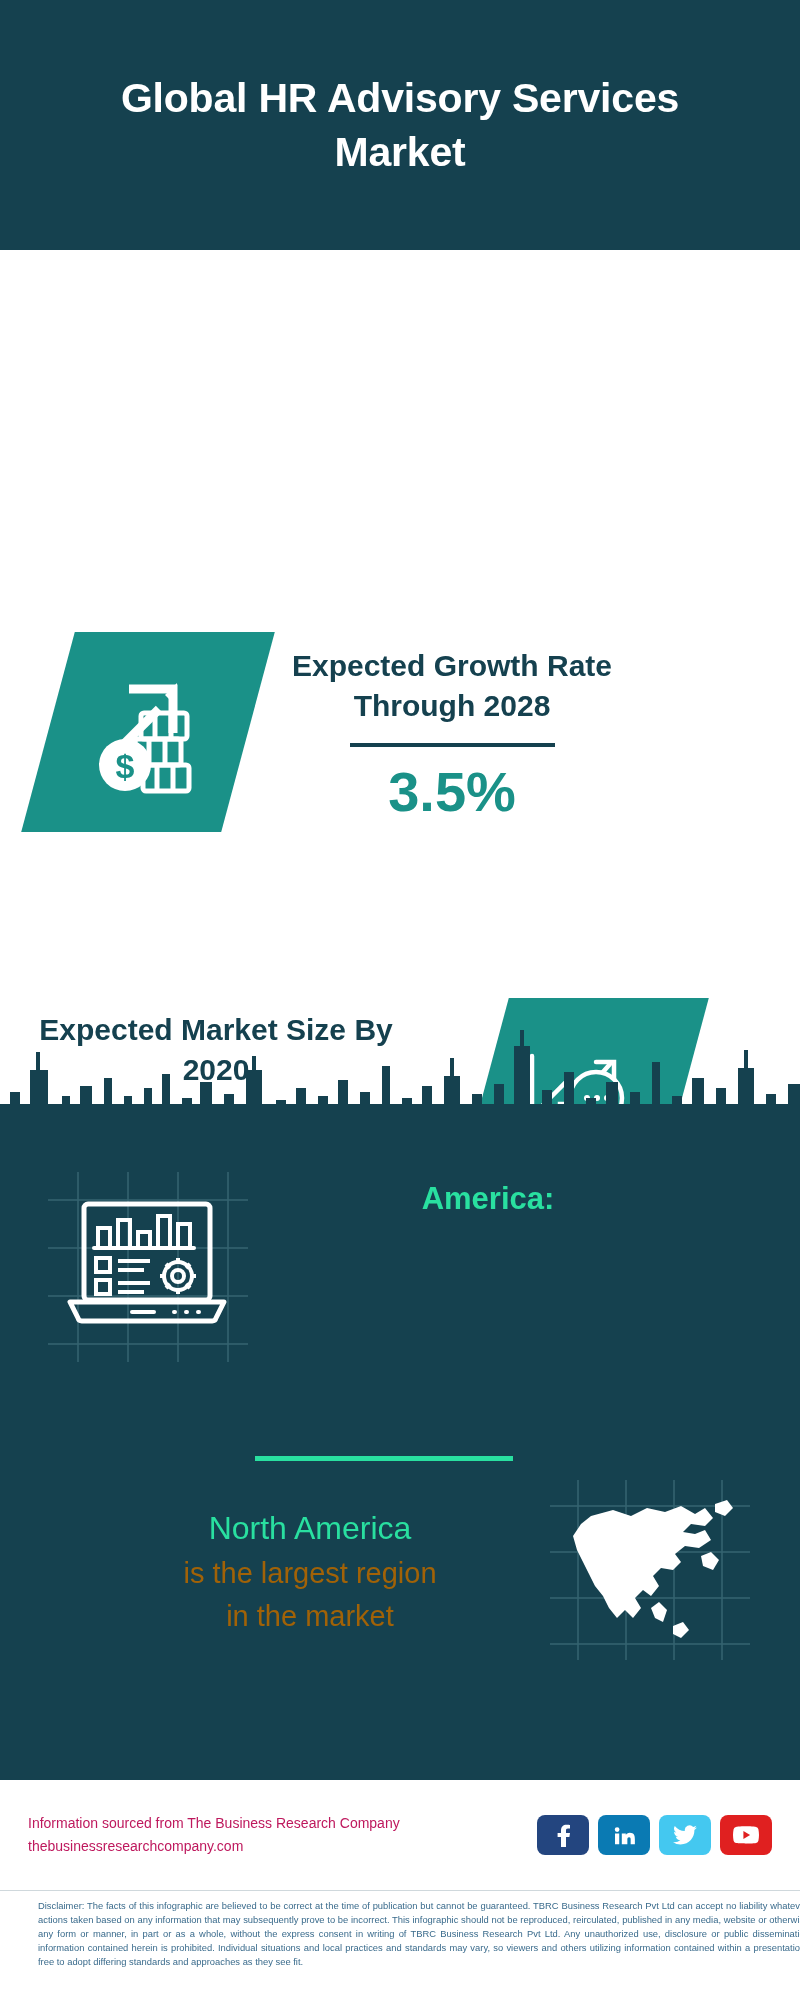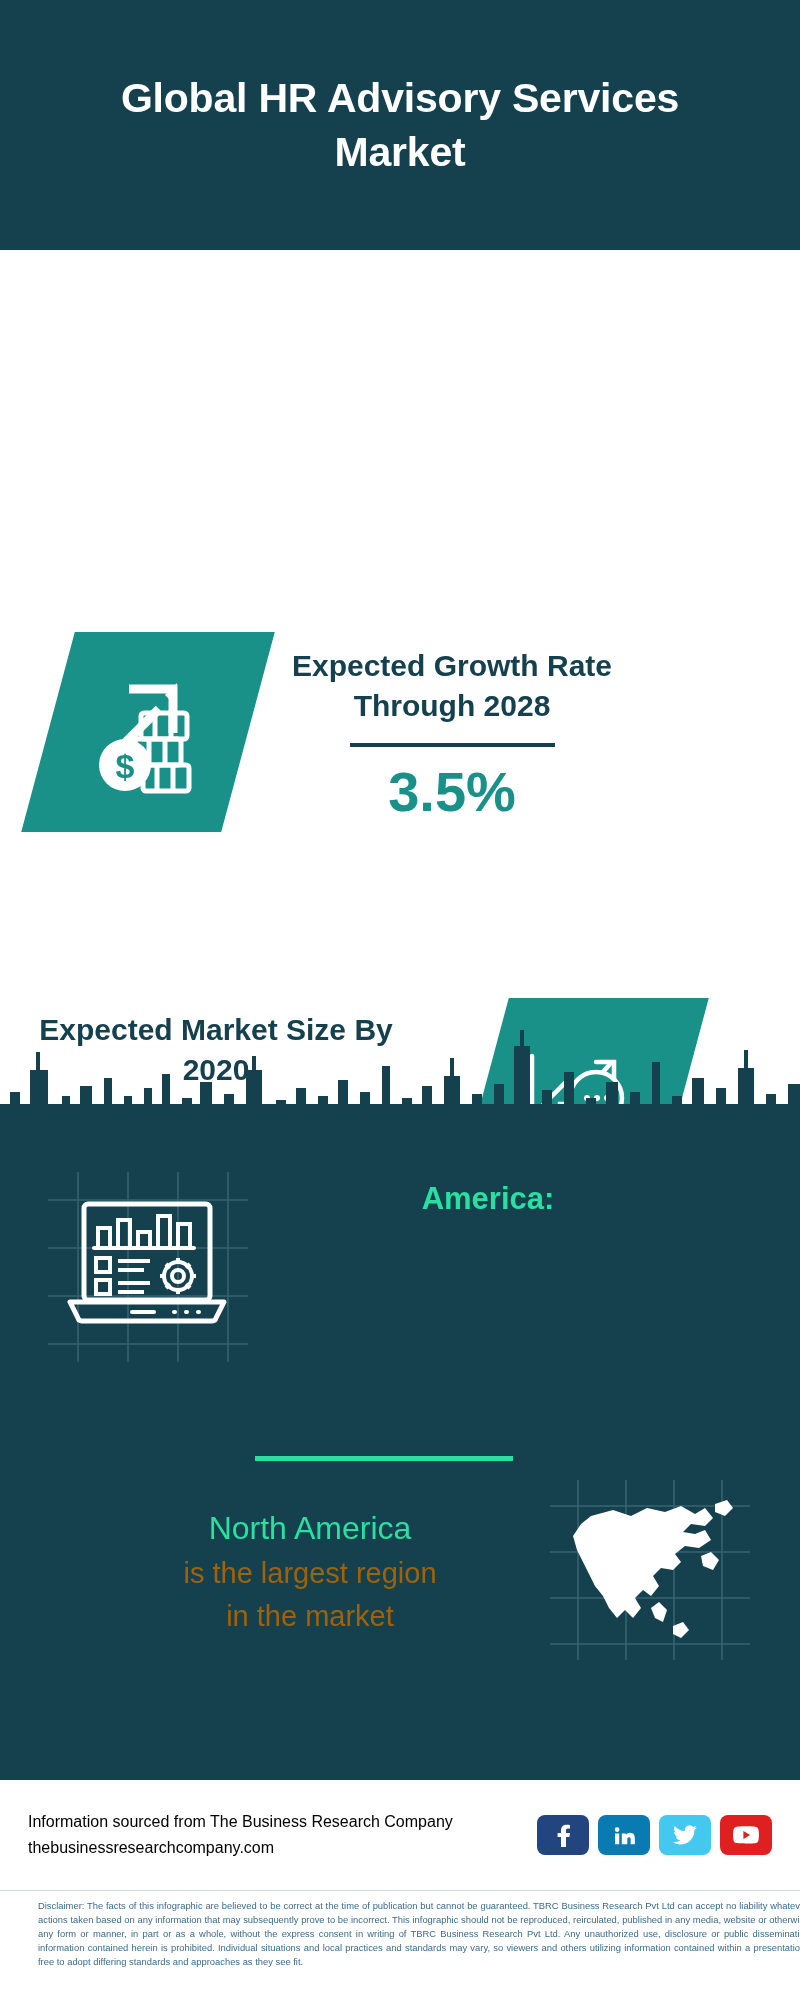--- a/index.html
+++ b/index.html
@@ -177,22 +177,22 @@
     top: 1780px;
     width: 800px;
     height: 110px;
     background: #ffffff;
     display: flex;
     align-items: center;
     padding: 0 28px;
   }
   .footer-text {
     flex: 1;
-    color: #000000;
-    font-size: 16px;
+    color: #be185d;
+    font-size: 14px;
     line-height: 1.65;
   }
   .footer-text div { white-space: nowrap; }
   .social-row { display: flex; gap: 9px; align-items: center; }
   .social {
     width: 52px;
     height: 40px;
     border-radius: 8px;
     display: flex;
     align-items: center;

